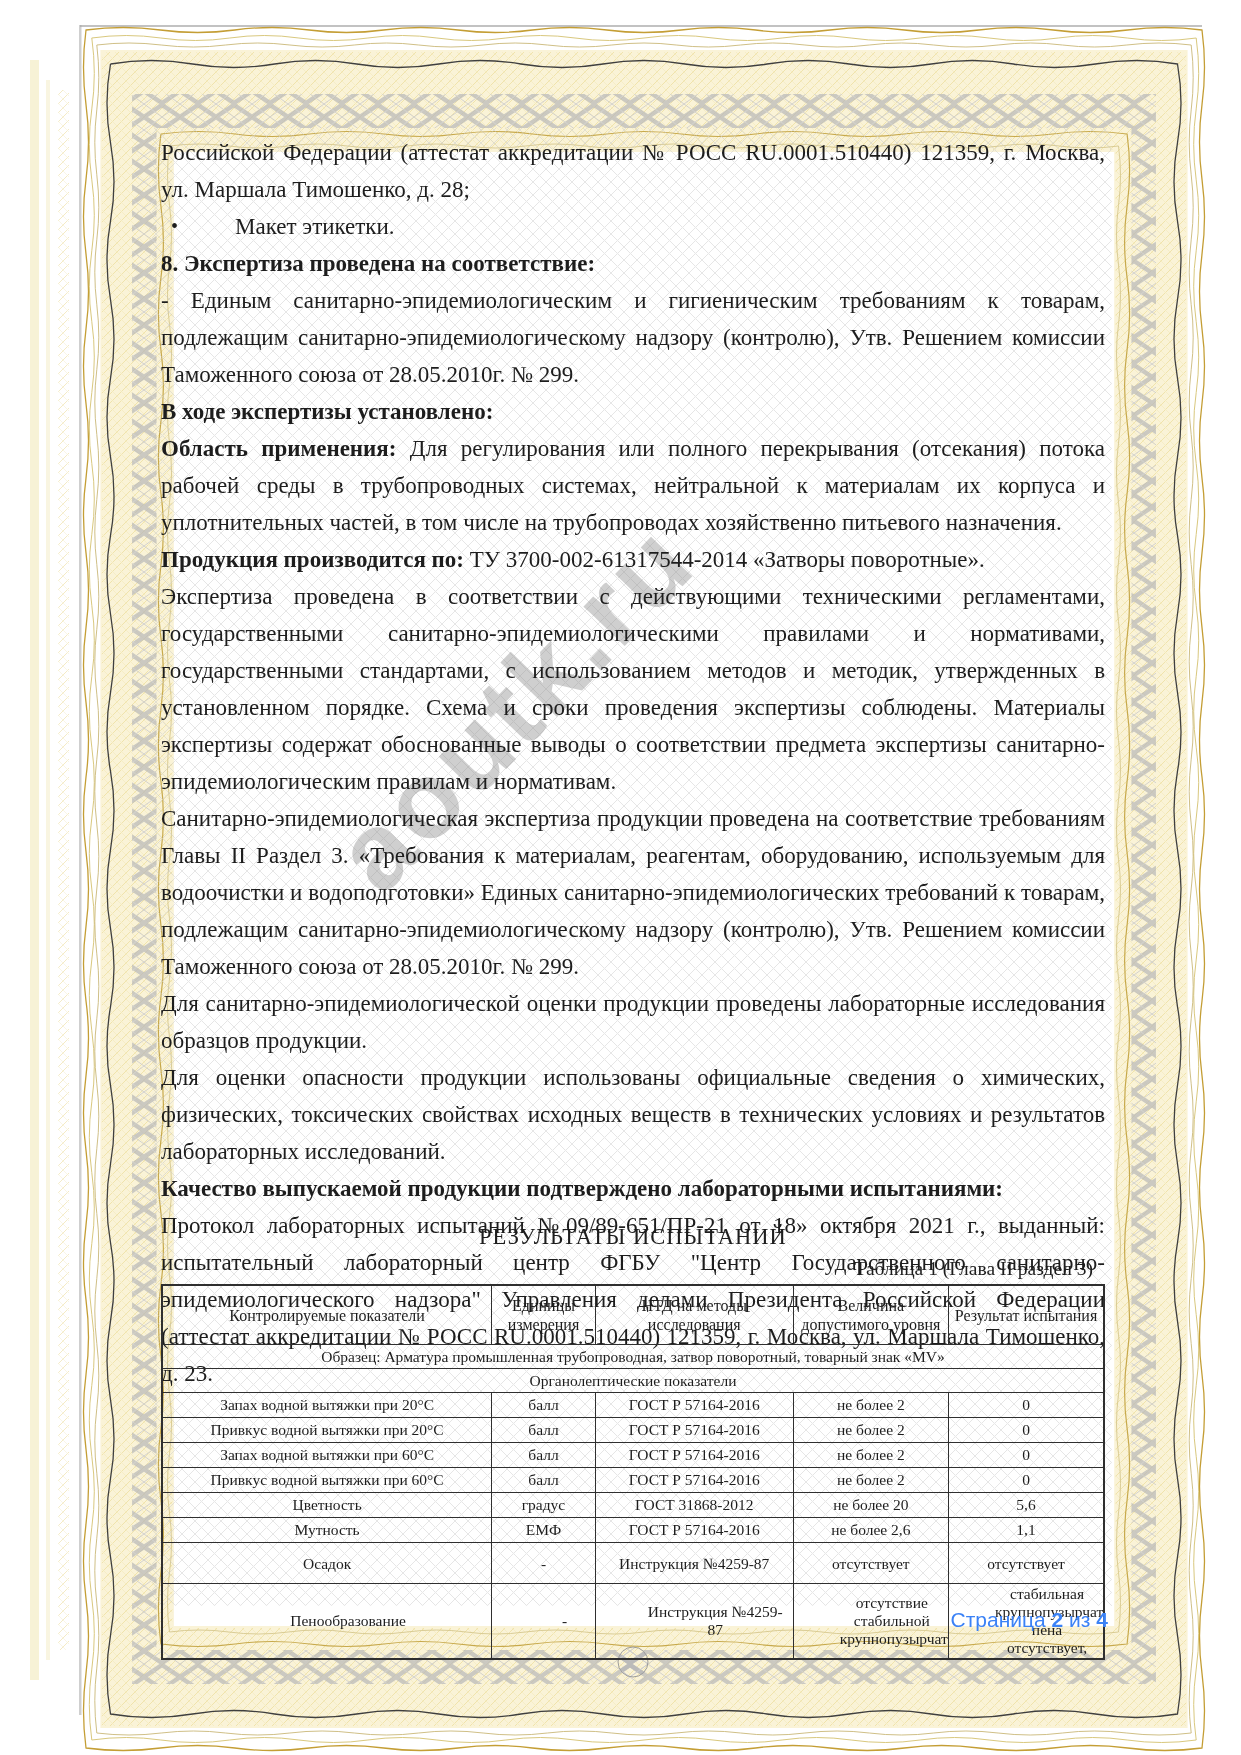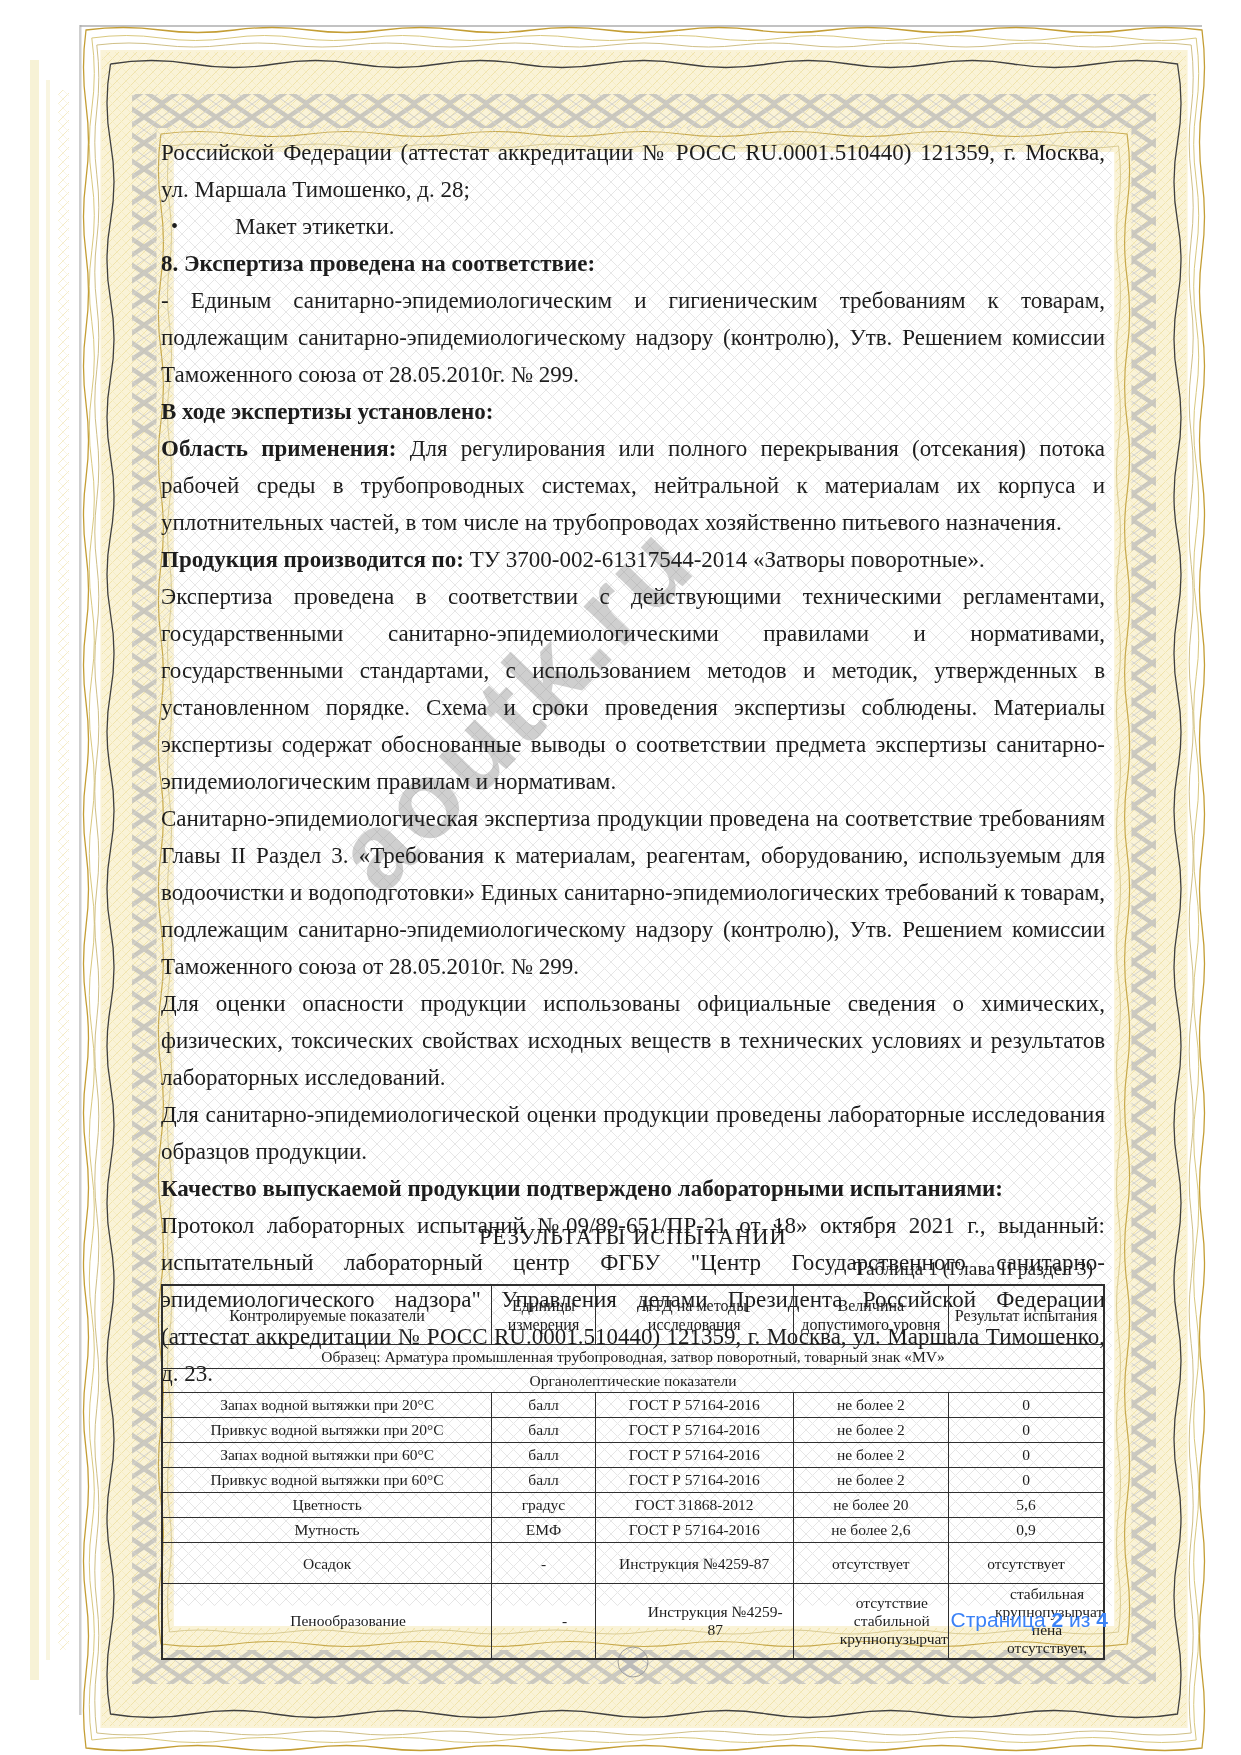--- a/index.html
+++ b/index.html
@@ -103,22 +103,22 @@
     <div class="paras">
       <p><span>Российской Федерации (аттестат аккредитации № РОСС RU.0001.510440) 121359, г. Москва, ул. Маршала Тимошенко, д. 28;</span></p>
       <p class="bullet"><span class="dot">•</span><span>Макет этикетки.</span></p>
       <p><span class="lead">8. Экспертиза проведена на соответствие:</span></p>
       <p><span>- Единым санитарно-эпидемиологическим и гигиеническим требованиям к товарам, подлежащим санитарно-эпидемиологическому надзору (контролю), Утв. Решением комиссии Таможенного союза от 28.05.2010г. № 299.</span></p>
       <p><span class="lead">В ходе экспертизы установлено:</span></p>
       <p><span class="lead">Область применения: </span><span>Для регулирования или полного перекрывания (отсекания) потока рабочей среды в трубопроводных системах, нейтральной к материалам их корпуса и уплотнительных частей, в том числе на трубопроводах хозяйственно питьевого назначения.</span></p>
       <p><span class="lead">Продукция производится по: </span><span>ТУ 3700-002-61317544-2014 «Затворы поворотные».</span></p>
       <p><span>Экспертиза проведена в соответствии с действующими техническими регламентами, государственными санитарно-эпидемиологическими правилами и нормативами, государственными стандартами, с использованием методов и методик, утвержденных в установленном порядке. Схема и сроки проведения экспертизы соблюдены. Материалы экспертизы содержат обоснованные выводы о соответствии предмета экспертизы санитарно-эпидемиологическим правилам и нормативам.</span></p>
       <p><span>Санитарно-эпидемиологическая экспертиза продукции проведена на соответствие требованиям Главы II Раздел 3. «Требования к материалам, реагентам, оборудованию, используемым для водоочистки и водоподготовки» Единых санитарно-эпидемиологических требований к товарам, подлежащим санитарно-эпидемиологическому надзору (контролю), Утв. Решением комиссии Таможенного союза от 28.05.2010г. № 299.</span></p>
+      <p><span>Для санитарно-эпидемиологической оценки продукции проведены лабораторные исследования образцов продукции.</span></p>
       <p><span>Для оценки опасности продукции использованы официальные сведения о химических, физических, токсических свойствах исходных веществ в технических условиях и результатов лабораторных исследований.</span></p>
-      <p><span>Для санитарно-эпидемиологической оценки продукции проведены лабораторные исследования образцов продукции.</span></p>
       <p><span class="lead">Качество выпускаемой продукции подтверждено лабораторными испытаниями:</span></p>
       <p><span>Протокол лабораторных испытаний №09/89-651/ПР-21 от 18» октября 2021 г., выданный: испытательный лабораторный центр ФГБУ "Центр Государственного санитарно-эпидемиологического надзора" Управления делами Президента Российской Федерации (аттестат аккредитации № РОСС RU.0001.510440) 121359, г. Москва, ул. Маршала Тимошенко, д. 23.</span></p>
     </div>
 
     <div class="results-block">
       <div class="results-title">РЕЗУЛЬТАТЫ ИСПЫТАНИЙ</div>
       <div class="table-caption">Таблица 1 (Глава II раздел 3)</div>
 
       <table class="results">
         <colgroup>
@@ -175,21 +175,21 @@
             <td>градус</td>
             <td>ГОСТ 31868-2012</td>
             <td>не более 20</td>
             <td>5,6</td>
           </tr>
           <tr class="std">
             <td>Мутность</td>
             <td>ЕМФ</td>
             <td>ГОСТ Р 57164-2016</td>
             <td>не более 2,6</td>
-            <td>0,9</td>
+            <td>1,1</td>
           </tr>
           <tr class="tall">
             <td>Осадок</td>
             <td>-</td>
             <td>Инструкция №4259-87</td>
             <td>отсутствует</td>
             <td>отсутствует</td>
           </tr>
           <tr class="xtall">
             <td>Пенообразование</td>

